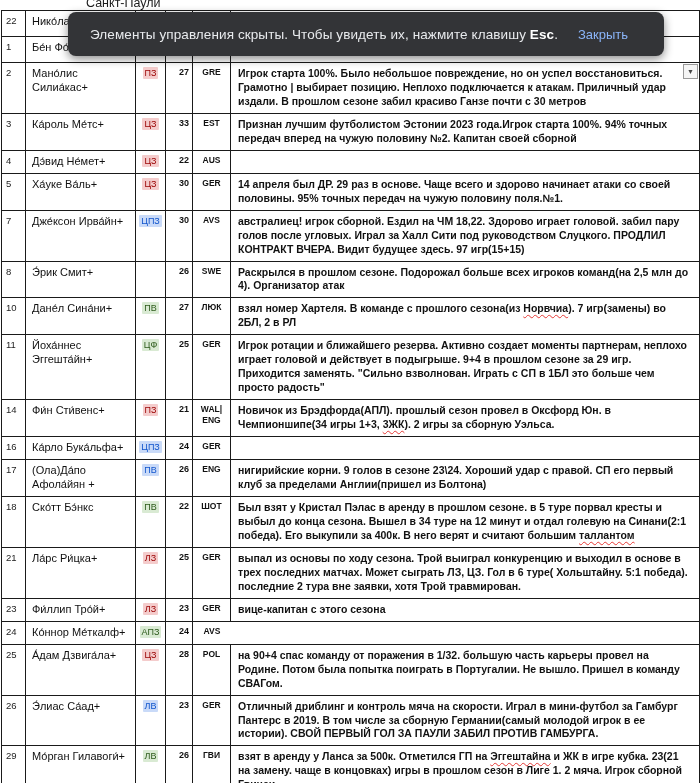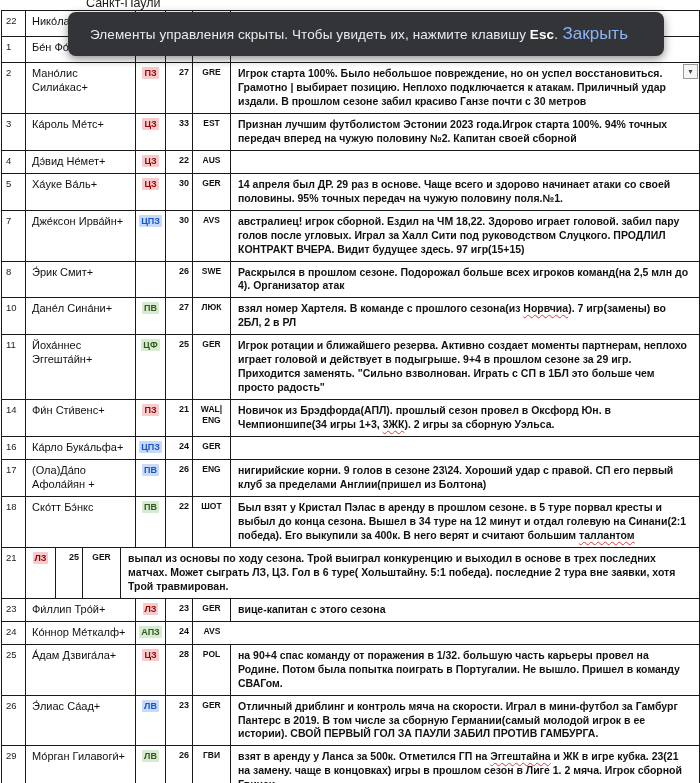--- a/index.html
+++ b/index.html
@@ -14,32 +14,32 @@
   .row:nth-child(1),.row:nth-child(2){min-height:25px;}
   .cell{border-right:1px solid #1a1a1a;box-sizing:border-box;padding:4px 3px 3px 3px;overflow:hidden;}
   .cell:last-child{border-right:none;}
   .c-num{width:24px;font-size:9.5px;color:#222;padding-left:4px;flex:none;}
   .c-name{width:110px;font-size:11px;color:#111;padding-left:6px;line-height:1.25;flex:none;}
   .c-pos{width:30px;flex:none;display:flex;flex-direction:column;align-items:center;gap:1px;}
   .c-age{width:27px;flex:none;font-size:9px;font-weight:bold;text-align:right;color:#111;}
   .c-country{width:38px;flex:none;font-size:8.5px;font-weight:bold;text-align:center;color:#111;white-space:pre-line;line-height:1.3;}
   .c-desc{flex:1;font-size:10.5px;font-weight:bold;color:#111;line-height:1.33;padding:4px 8px 4px 7px;position:relative;}
 
-  .pos{display:inline-block;font-size:9px;font-weight:bold;padding:0 2px;line-height:12px;border-radius:1px;}
+  .pos{display:inline-block;font-size:9px;font-weight:normal;padding:0 2px;line-height:12px;border-radius:1px;}
   .pos-red{background:#f4cccc;color:#990000;}
   .pos-green{background:#d9ead3;color:#2d5a1b;}
   .pos-blue{background:#c9daf8;color:#1155cc;}
 
   .sq{text-decoration:underline;text-decoration-style:wavy;text-decoration-color:#e53935;text-decoration-thickness:1px;text-underline-offset:2px;}
 
   .toast{position:absolute;left:68px;top:12px;width:596px;height:44px;background:#333437;border-radius:8px;
          box-shadow:0 3px 10px rgba(0,0,0,.45);display:flex;align-items:center;padding:11px 22px;box-sizing:border-box;z-index:5;}
   .toast-msg{flex:1;font-size:13.5px;color:#e8eaed;letter-spacing:.1px;}
   .toast-msg b{color:#fff;}
-  .toast-close{font-size:17px;color:#8ab4f8;cursor:pointer;margin-right:14px;white-space:nowrap;}
+  .toast-close{font-size:13px;color:#8ab4f8;cursor:pointer;margin-right:14px;white-space:nowrap;}
 
   .dd-box{position:absolute;top:1px;right:1px;width:13px;height:13px;border:1px solid #999;background:#f5f5f5;
           display:flex;align-items:center;justify-content:center;font-size:7px;color:#444;line-height:1;}
 </style>
 </head>
 <body>
 
 <div class="stage">
   <div class="title-strip">
     <div class="sheet-title">Санкт-Паули</div>
@@ -176,20 +176,21 @@
         <div class="cell c-name">Ско́тт Бэ́нкс</div>
         <div class="cell c-pos">
           <span class="pos pos-green">ПВ</span>
         </div>
         <div class="cell c-age">22</div>
         <div class="cell c-country">ШОТ</div>
         <div class="cell c-desc">Был взят у Кристал Пэлас в аренду в прошлом сезоне. в 5  туре порвал кресты и выбыл до конца сезона. Вышел в 34 туре на 12 минут и отдал голевую на Синани(2:1 победа). Его выкупили за 400к. В него верят и считают большим <span class="sq">таллантом</span></div>
       </div>
       <div class="row">
         <div class="cell c-num">21</div>
+        <div class="cell c-name">Ла́рс Ри́цка+</div>
         <div class="cell c-pos">
           <span class="pos pos-red">ЛЗ</span>
         </div>
         <div class="cell c-age">25</div>
         <div class="cell c-country">GER</div>
         <div class="cell c-desc">выпал из основы по ходу сезона. Трой выиграл конкуренцию и выходил в основе в трех последних матчах. Может сыграть ЛЗ, ЦЗ. Гол в 6 туре( Хольштайну. 5:1 победа). последние 2 тура вне заявки, хотя Трой травмирован.</div>
       </div>
       <div class="row">
         <div class="cell c-num">23</div>
         <div class="cell c-name">Фи́ллип Тро́й+</div>

